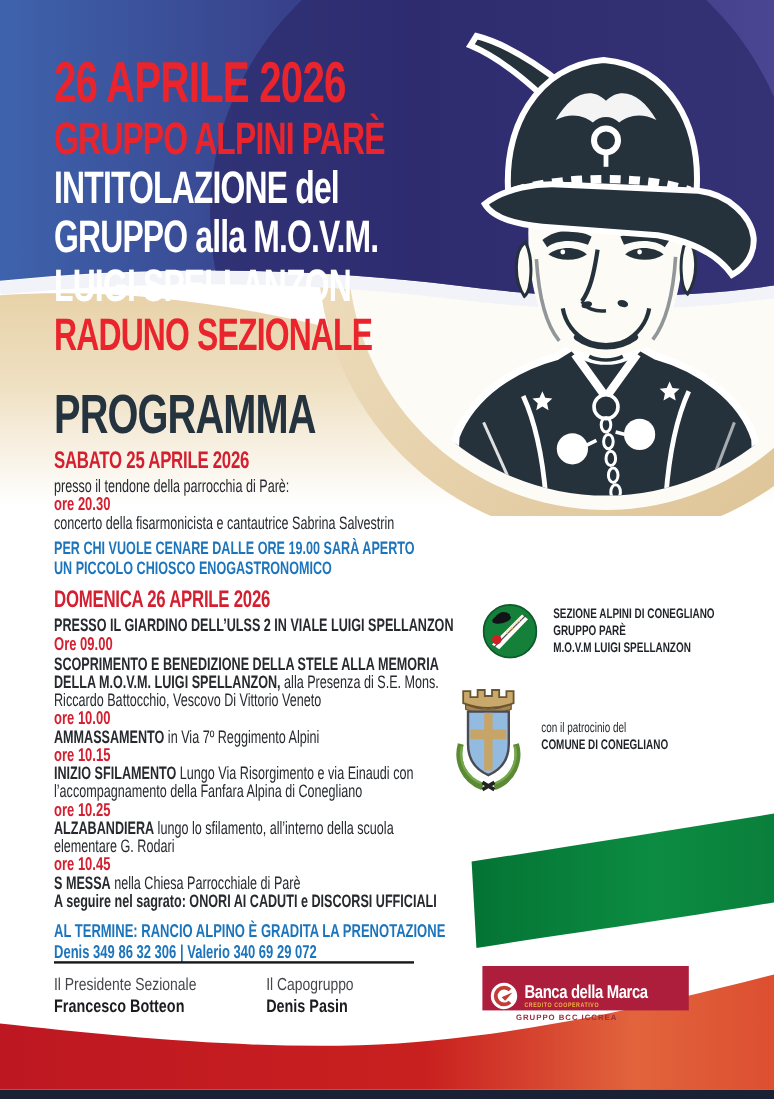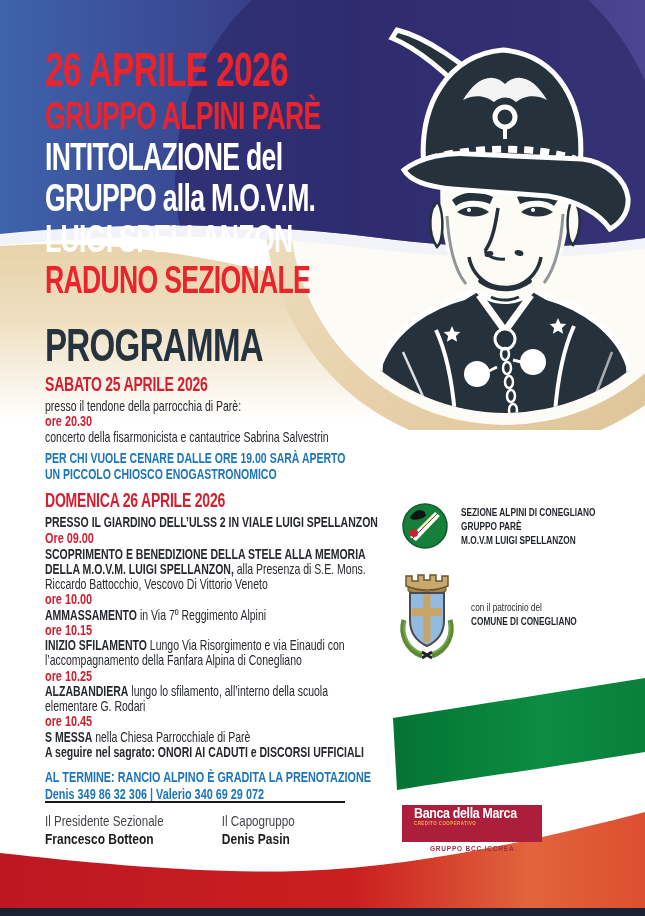--- a/index.html
+++ b/index.html
@@ -39,29 +39,29 @@
   .l-loc{font-size:15px;line-height:16px;font-weight:700;}
   .l-time{font-size:15.5px;line-height:15.4px;font-weight:700;color:#D31F2F;}
   .l-blue{font-size:15px;line-height:16.2px;font-weight:700;color:#1C75BC;}
   .gap{margin-top:6px;}
   .closing{margin-top:9px;}
   .closing div{font-size:15.5px;line-height:17px;font-weight:700;color:#1C75BC;white-space:nowrap;}
 
   
   .partner{position:absolute;z-index:6;display:flex;align-items:center;}
   .partner-sezione{left:402px;top:503px;}
-  .partner-patrocinio{left:396px;top:568px;}
+  .partner-patrocinio{left:376px;top:568px;}
   .partner .ptext{margin-left:13px;transform:scaleX(.72);transform-origin:left center;
     white-space:nowrap;color:#1F2328;}
   .ptext .pl{font-size:11.5px;line-height:14px;font-weight:700;}
   .ptext .pl-reg{font-weight:400;}
 
   
-  .banca{position:absolute;left:402px;top:805px;width:140px;height:37px;z-index:6;
-    background:#AC1E3B;display:flex;align-items:flex-start;padding-left:6px;}
+  .banca{position:absolute;left:402px;top:805px;width:172px;height:37px;z-index:6;
+    background:#AC1E3B;display:flex;align-items:flex-end;padding-left:6px;}
   .banca-text{margin-left:5px;transform:scaleX(.80);transform-origin:left center;white-space:nowrap;}
   .banca-name{font-size:15.5px;line-height:15px;font-weight:700;color:#FFFFFF;letter-spacing:-.4px;}
   .banca-sub{font-size:5.5px;line-height:7px;font-weight:700;color:#F0B53F;letter-spacing:.6px;}
   .banca-group{position:absolute;left:430px;top:845px;z-index:6;
     font-size:6.5px;font-weight:700;color:#9C2B3B;letter-spacing:.8px;}
 
   
   .divider{position:absolute;left:45px;top:801px;width:300px;height:2px;background:#17181B;z-index:6;}
   .signatures{position:absolute;left:45px;top:812px;z-index:6;display:flex;
     transform:scaleX(.80);transform-origin:left top;}

